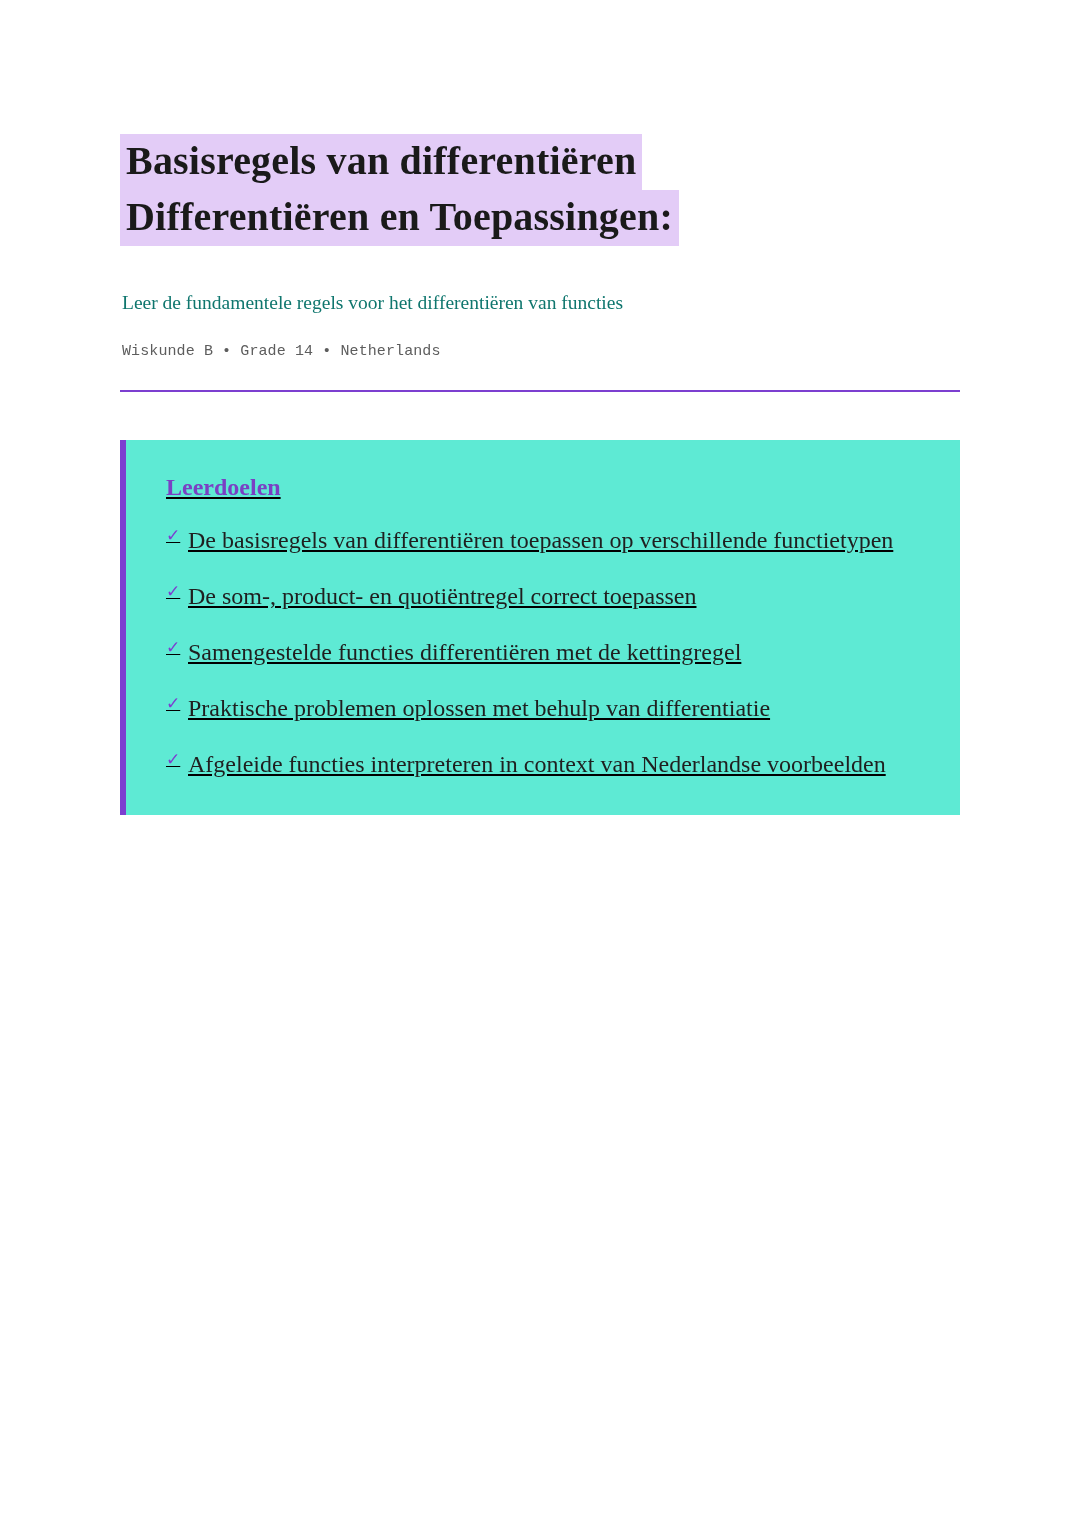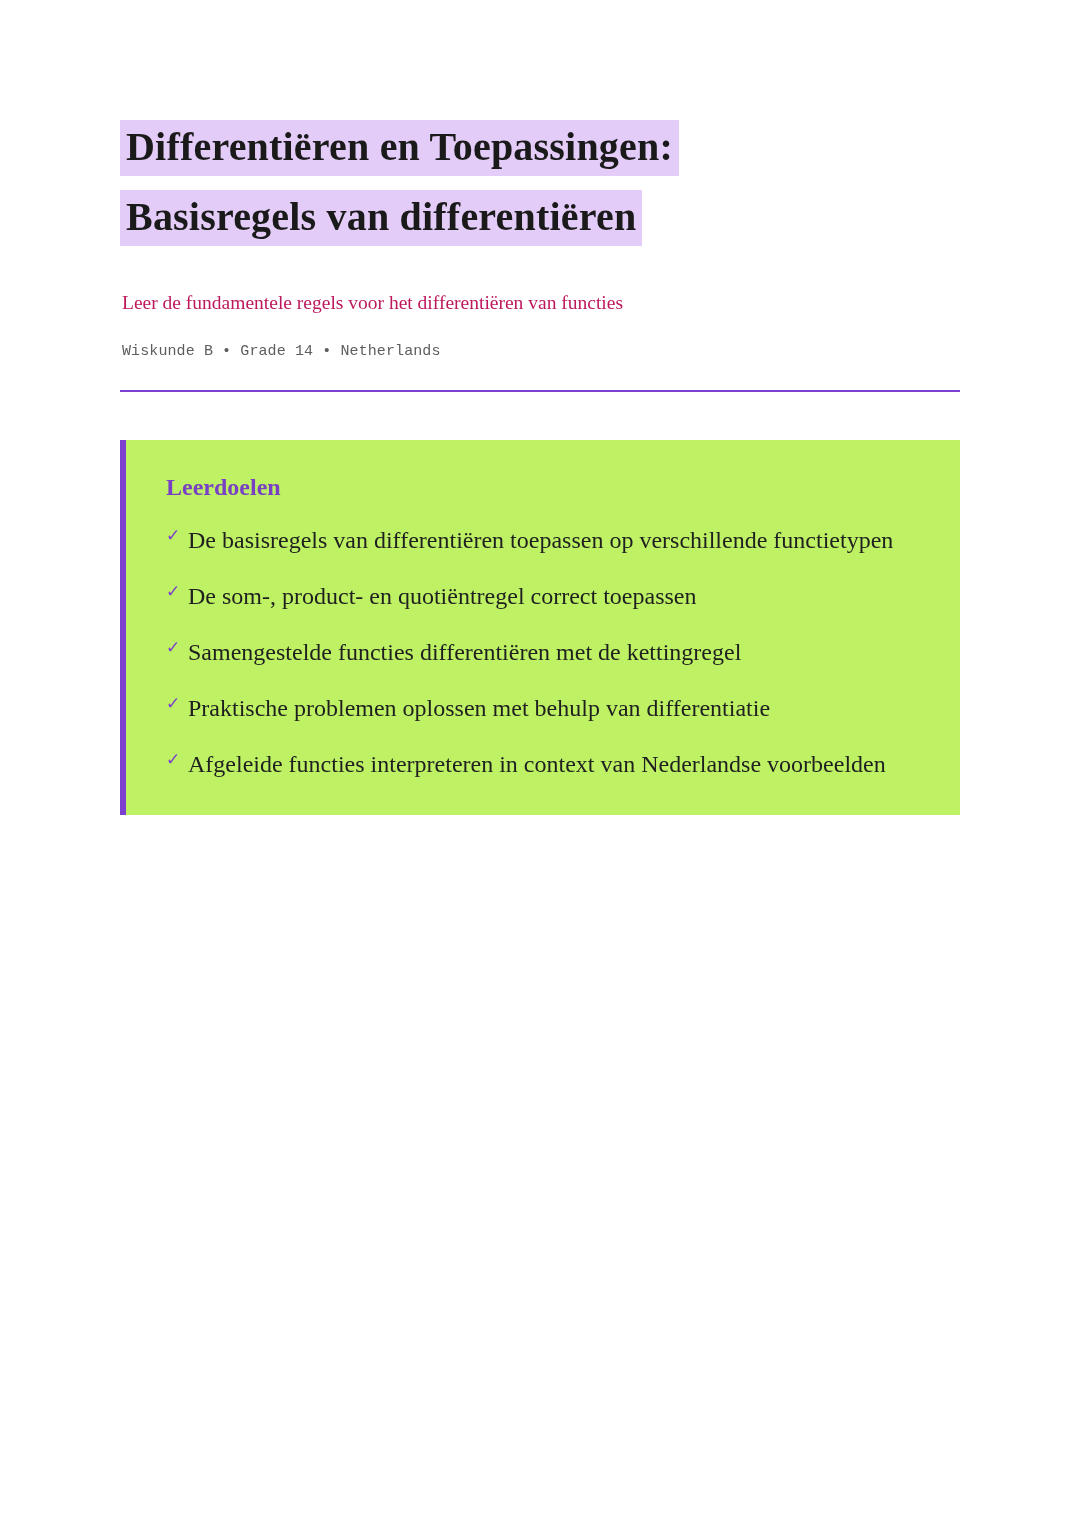--- a/index.html
+++ b/index.html
@@ -38,21 +38,21 @@
     padding: 6px 6px 8px 6px;
     display: inline-block;
     line-height: 1.05;
   }
   .title-line2 {
     margin-top: 14px;
   }
   .subtitle {
     font-family: "Liberation Serif", serif;
     font-size: 19.5px;
-    color: #be185d;
+    color: #0f766e;
     margin: 44px 0 0 2px;
     line-height: 1.3;
   }
   .meta {
     font-family: Liberation Mono, monospace;
     font-size: 15px;
     color: #5d5d5d;
     margin: 28px 0 0 2px;
     letter-spacing: 0.1px;
   }
@@ -60,24 +60,25 @@
     margin-top: 30px;
     height: 2px;
     background: #7c3fd0;
     width: 840px;
   }
   .goals-card {
     position: relative;
     margin-top: 48px;
     width: 840px;
     box-sizing: border-box;
-    background: #bef264;
+    background: #5eead4;
     border-left: 6px solid #7c3fd0;
     padding: 34px 40px 36px 40px;
     min-height: 310px;
+    text-decoration: underline;
   }
   .goals-title {
     font-family: "Liberation Serif", serif;
     font-size: 24px;
     font-weight: 700;
     color: #7a40c4;
     margin: 0 0 24px 0;
   }
   .goal-item {
     display: flex;
@@ -101,25 +102,25 @@
     color: #1f1f1f;
     line-height: 1.25;
   }
 </style>
 </head>
 <body>
 
 <div class="page">
 
   <div class="title-block">
+    <h1 class="doc-title title-line2">
+      <span class="hl">Basisregels van differentiëren</span>
+    </h1>
     <h1 class="doc-title">
       <span class="hl">Differentiëren en Toepassingen:</span>
-    </h1>
-    <h1 class="doc-title title-line2">
-      <span class="hl">Basisregels van differentiëren</span>
     </h1>
   </div>
 
   <p class="subtitle">Leer de fundamentele regels voor het differentiëren van functies</p>
 
   <p class="meta">Wiskunde B • Grade 14 • Netherlands</p>
 
   <div class="divider"></div>
 
   <div class="goals-card">

